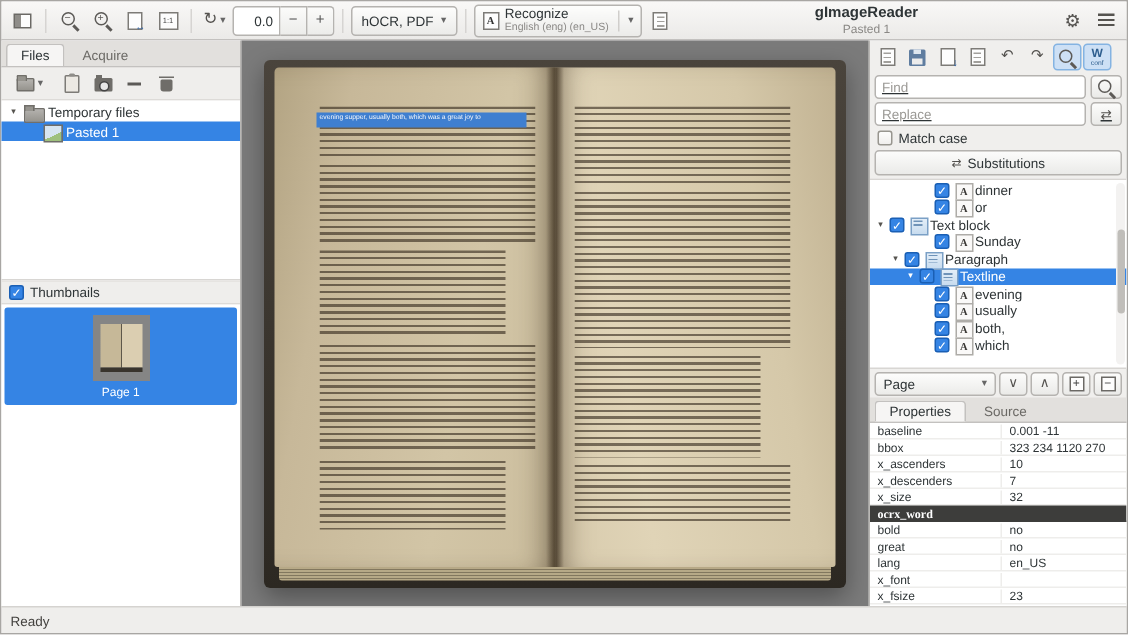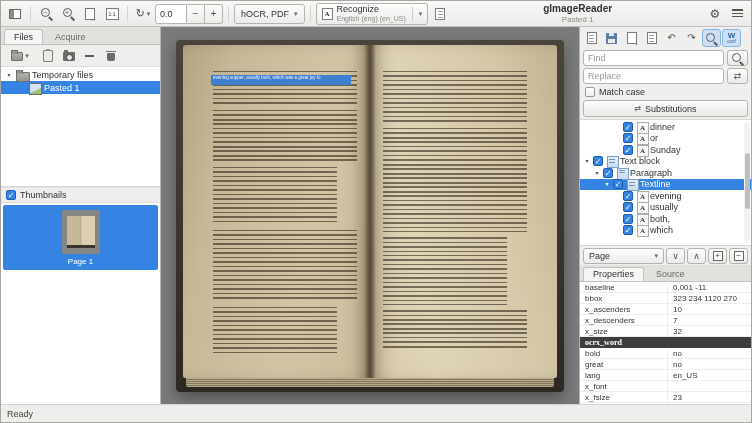--- a/index.html
+++ b/index.html
@@ -8,21 +8,21 @@
 button{font:inherit;background:none;border:none;padding:0;color:inherit;outline:none;}
 .app{width:752px;height:423px;display:flex;flex-direction:column;border:1px solid #a8a6a3;background:#f2f1f0;}
 
 
 .headerbar{flex:0 0 26px;background:linear-gradient(#f9f8f7,#ebeae8);border-bottom:1px solid #c3c1bf;display:flex;align-items:center;padding:0 4px;gap:2px;}
 .tbtn{height:20px;min-width:20px;border:1px solid transparent;border-radius:3px;display:inline-flex;align-items:center;justify-content:center;gap:2px;color:#54524f;font-size:10px;}
 .tbtn.toggled{background:#cde0f5;border-color:#84b3e2;}
 .sep{width:1px;height:16px;background:#d6d4d2;margin:0 3px;flex:0 0 1px;}
 .caret{font-size:7px;color:#666;line-height:1;}
 .spin{display:flex;align-items:stretch;height:20px;}
-.spin input{width:32px;border:1px solid #b5b3b0;border-radius:3px 0 0 3px;background:#fff;font:9px "Liberation Sans",sans-serif;padding:0 4px;color:#2e3436;}
+.spin input{width:32px;border:1px solid #b5b3b0;border-radius:3px 0 0 3px;background:#fff;font:9px "Liberation Sans",sans-serif;padding:0 4px;color:#2e3436;text-align:right;}
 .spin .sbtn{width:18px;border:1px solid #b5b3b0;border-left:none;background:linear-gradient(#fbfbfa,#ececea);display:flex;align-items:center;justify-content:center;font-size:10px;color:#555;}
 .spin .sbtn:last-child{border-radius:0 3px 3px 0;}
 .combo{height:20px;border:1px solid #b5b3b0;border-radius:3px;background:linear-gradient(#fdfdfc,#ebebe9);display:inline-flex;align-items:center;gap:5px;padding:0 6px;font-size:9px;color:#2e3436;}
 .recognize{height:22px;border:1px solid #b5b3b0;border-radius:3px;background:linear-gradient(#fdfdfc,#ebebe9);padding:0 5px;display:inline-flex;align-items:center;gap:4px;}
 .rec-texts{display:flex;flex-direction:column;align-items:flex-start;line-height:1.1;}
 .rec-title{font-size:9px;color:#2e3436;}
 .rec-lang{font-size:7px;color:#8a8885;}
 .rec-sep{width:1px;height:14px;background:#d0cecb;margin:0 2px;}
 .title-block{flex:1;text-align:center;line-height:1.15;overflow:hidden;}
 .title{font-size:10px;font-weight:bold;color:#2e3436;}
@@ -118,21 +118,21 @@
 .page.left .tx-wrap{left:30px;right:13px;top:26px;bottom:20px;}
 .page.right .tx-wrap{left:13px;right:30px;top:26px;bottom:20px;}
 .para{width:100%;flex:none;background:repeating-linear-gradient(to bottom,rgba(48,37,25,.6) 0 1.5px,rgba(48,37,25,0) 1.5px 4.5px);}
 .para.short{width:86%;}
 .hl{position:absolute;left:28px;top:30px;width:140px;height:10px;background:#3f7fd0;color:rgba(255,255,255,.95);font-size:4.5px;line-height:5px;padding:0 2px;overflow:hidden;z-index:2;}
 
 
 .right-panel{flex:0 0 172px;width:172px;border-left:1px solid #b9b7b4;background:#f0efed;display:flex;flex-direction:column;font-size:9px;}
 .rp-toolbar{flex:0 0 22px;display:flex;align-items:center;gap:1px;padding:1px 2px;}
 .rp-toolbar .tbtn{height:18px;min-width:19px;}
-.frow{display:flex;align-items:center;gap:3px;padding:1px 3px;flex:0 0 18px;}
+.frow{display:flex;align-items:center;gap:3px;padding:1px 3px;flex:0 0 18px;text-decoration:underline;}
 .entry{flex:1;height:16px;border:1px solid #b5b3b0;border-radius:3px;background:#fff;font:9px "Liberation Sans",sans-serif;padding:0 4px;color:#2e3436;min-width:0;}
 .entry::placeholder{color:#9b9995;}
 .sqbtn{flex:0 0 21px;height:16px;border:1px solid #b5b3b0;border-radius:3px;background:linear-gradient(#fcfcfb,#eaeae8);display:flex;align-items:center;justify-content:center;font-size:9px;color:#54524f;}
 .match-row{flex:0 0 14px;display:flex;align-items:center;gap:4px;padding:0 5px;}
 .subst-btn{flex:0 0 17px;margin:1px 3px 2px;border:1px solid #b5b3b0;border-radius:3px;background:linear-gradient(#fcfcfb,#eaeae8);display:flex;align-items:center;justify-content:center;gap:4px;font-size:9px;color:#2e3436;}
 .hocr-tree{flex:0 0 127px;background:#fff;border-top:1px solid #d8d6d3;border-bottom:1px solid #d8d6d3;position:relative;overflow:hidden;padding-top:1px;}
 .hocr-tree .trow{height:11.5px;padding-left:calc(3px + var(--lvl,0)*10px);gap:2px;}
 .vscroll{position:absolute;top:2px;bottom:2px;right:1px;width:6px;background:#f3f2f1;border-radius:3px;}
 .vscroll .thumb{position:absolute;left:0.5px;right:0.5px;top:26%;height:46%;background:#c0beba;border-radius:3px;display:block;}
 .page-row{flex:0 0 19px;display:flex;align-items:center;gap:2px;padding:1px 3px;}
@@ -356,31 +356,31 @@
             <span class="cb checked"></span>
             <span class="ticon"></span>
             <span class="tlabel">dinner</span>
           </div>
           <div class="trow k-word" style="--lvl: 3;">
             <span class="exp"></span>
             <span class="cb checked"></span>
             <span class="ticon"></span>
             <span class="tlabel">or</span>
           </div>
+          <div class="trow k-block has-exp" style="--lvl: 0;">
+            <span class="exp"></span>
+            <span class="cb checked"></span>
+            <span class="ticon"></span>
+            <span class="tlabel">Text block</span>
+          </div>
           <div class="trow k-word" style="--lvl: 3;">
             <span class="exp"></span>
             <span class="cb checked"></span>
             <span class="ticon"></span>
             <span class="tlabel">Sunday</span>
-          </div>
-          <div class="trow k-block has-exp" style="--lvl: 0;">
-            <span class="exp"></span>
-            <span class="cb checked"></span>
-            <span class="ticon"></span>
-            <span class="tlabel">Text block</span>
           </div>
           <div class="trow k-paragraph has-exp" style="--lvl: 1;">
             <span class="exp"></span>
             <span class="cb checked"></span>
             <span class="ticon"></span>
             <span class="tlabel">Paragraph</span>
           </div>
           <div class="trow selected k-line has-exp" style="--lvl: 2;">
             <span class="exp"></span>
             <span class="cb checked"></span>

